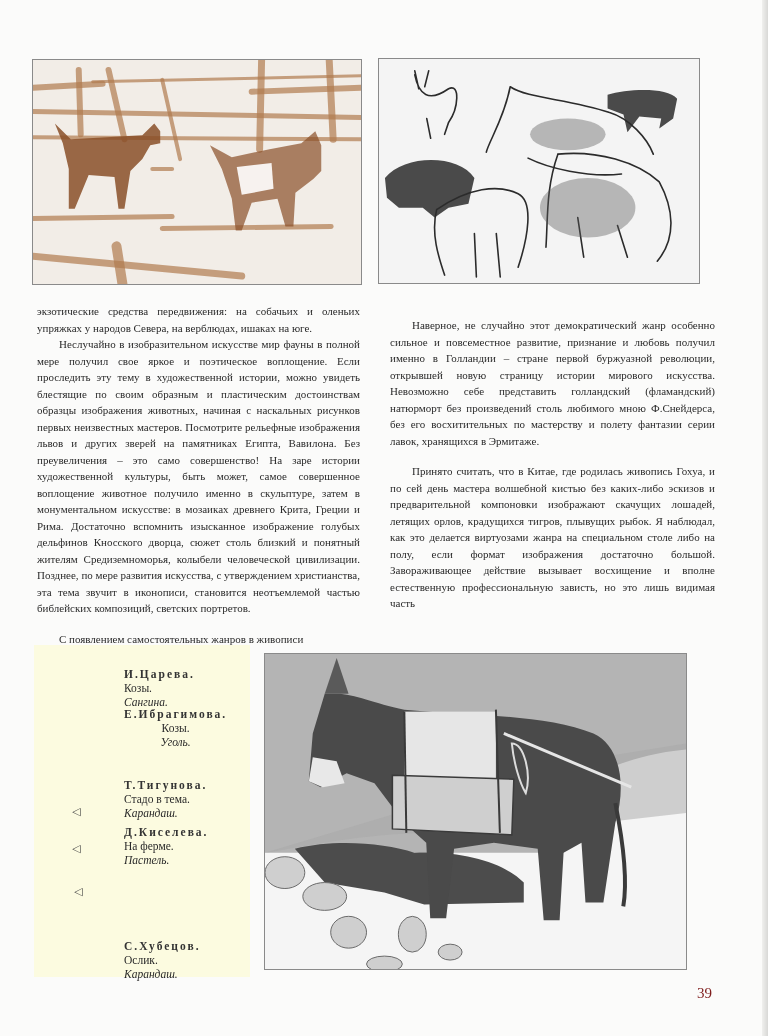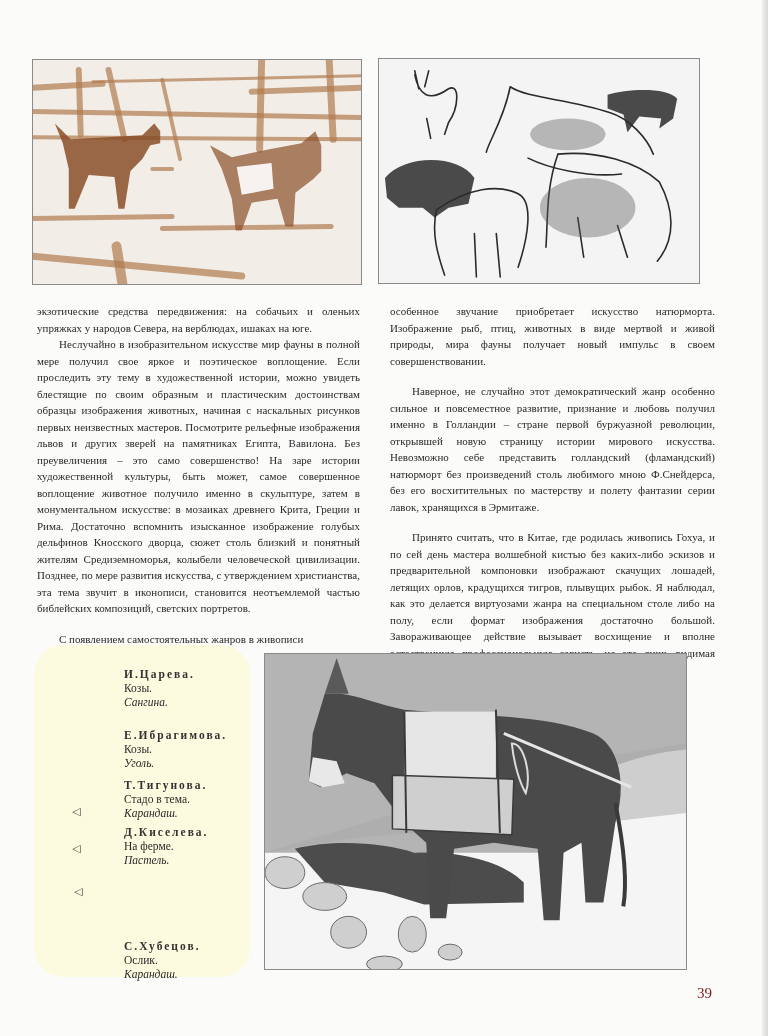--- a/index.html
+++ b/index.html
@@ -26,21 +26,20 @@
   }
   #col-left { left:37px; top:303px; width:323px; }
   #col-right { left:390px; top:303px; width:325px; }
   .col p { margin:0; text-indent:0; }
   .col p.indent { text-indent:22px; }
   .col p.gap { margin-top:14px; }
 
   .captions-box {
     position:absolute; left:34px; top:645px; width:216px; height:332px;
     background:#fcfbe0;
-    border-radius:29px;
   }
   .caption {
     position:absolute; left:90px; font-size:11.5px; line-height:14px; color:#2a2a2a;
   }
   .cap-author { letter-spacing:2px; font-weight:bold; color:#333; }
   .cap-title { }
   .cap-medium { font-style:italic; }
   .marker {
     position:absolute; font-size:11px; color:#444; font-family:"DejaVu Sans", sans-serif;
   }
@@ -103,32 +102,31 @@
   </svg>
 </div>
 
 <div class="col" id="col-left">
   <p>экзотические средства передвижения: на собачьих и оленьих упряжках у народов Севера, на верблюдах, ишаках на юге.</p>
   <p class="indent">Неслучайно в изобразительном искусстве мир фауны в полной мере получил свое яркое и поэтическое воплощение. Если проследить эту тему в художественной истории, можно увидеть блестящие по своим образным и пластическим достоинствам образцы изображения животных, начиная с наскальных рисунков первых неизвестных мастеров. Посмотрите рельефные изображения львов и других зверей на памятниках Египта, Вавилона. Без преувеличения – это само совершенство! На заре истории художественной культуры, быть может, самое совершенное воплощение животное получило именно в скульптуре, затем в монументальном искусстве: в мозаиках древнего Крита, Греции и Рима. Достаточно вспомнить изысканное изображение голубых дельфинов Кносского дворца, сюжет столь близкий и понятный жителям Средиземноморья, колыбели человеческой цивилизации. Позднее, по мере развития искусства, с утверждением христианства, эта тема звучит в иконописи, становится неотъемлемой частью библейских композиций, светских портретов.</p>
   <p class="indent gap">С появлением самостоятельных жанров в живописи</p>
 </div>
 
 <div class="col" id="col-right">
-  <p>особенное звучание приобретает искусство натюрморта. Изображение рыб, птиц, животных в виде мертвой и живой природы, мира фауны получает новый импульс в своем совершенствовании.</p>
   <p class="indent gap">Наверное, не случайно этот демократический жанр особенно сильное и повсеместное развитие, признание и любовь получил именно в Голландии – стране первой буржуазной революции, открывшей новую страницу истории мирового искусства. Невозможно себе представить голландский (фламандский) натюрморт без произведений столь любимого мною Ф.Снейдерса, без его восхитительных по мастерству и полету фантазии серии лавок, хранящихся в Эрмитаже.</p>
   <p class="indent gap">Принято считать, что в Китае, где родилась живопись Гохуа, и по сей день мастера волшебной кистью без каких-либо эскизов и предварительной компоновки изображают скачущих лошадей, летящих орлов, крадущихся тигров, плывущих рыбок. Я наблюдал, как это делается виртуозами жанра на специальном столе либо на полу, если формат изображения достаточно большой. Завораживающее действие вызывает восхищение и вполне естественную профессиональную зависть, но это лишь видимая часть</p>
 </div>
 
 <div class="captions-box">
   <div class="caption" style="top:22px;">
     <div class="cap-author">И.Царева.</div>
     <div class="cap-title">Козы.</div>
     <div class="cap-medium">Сангина.</div>
   </div>
-  <div class="caption" style="top:83px;">
+  <div class="caption" style="top:62px;text-align:center;">
     <div class="cap-author">Е.Ибрагимова.</div>
     <div class="cap-title">Козы.</div>
     <div class="cap-medium">Уголь.</div>
   </div>
   <div class="caption" style="top:133px;">
     <div class="cap-author">Т.Тигунова.</div>
     <div class="cap-title">Стадо в тема.</div>
     <div class="cap-medium">Карандаш.</div>
   </div>
   <span class="marker" style="left:38px; top:160px;">◁</span>

